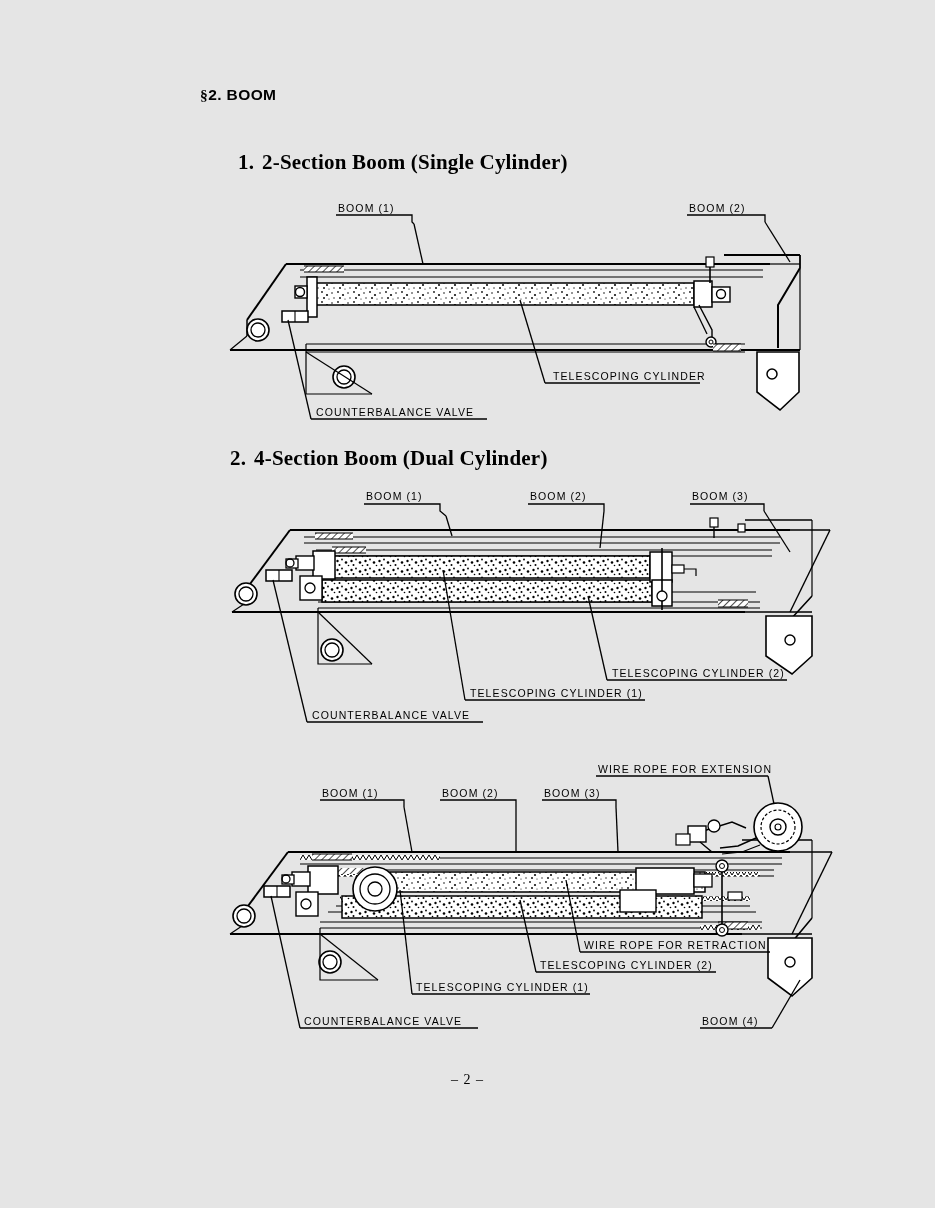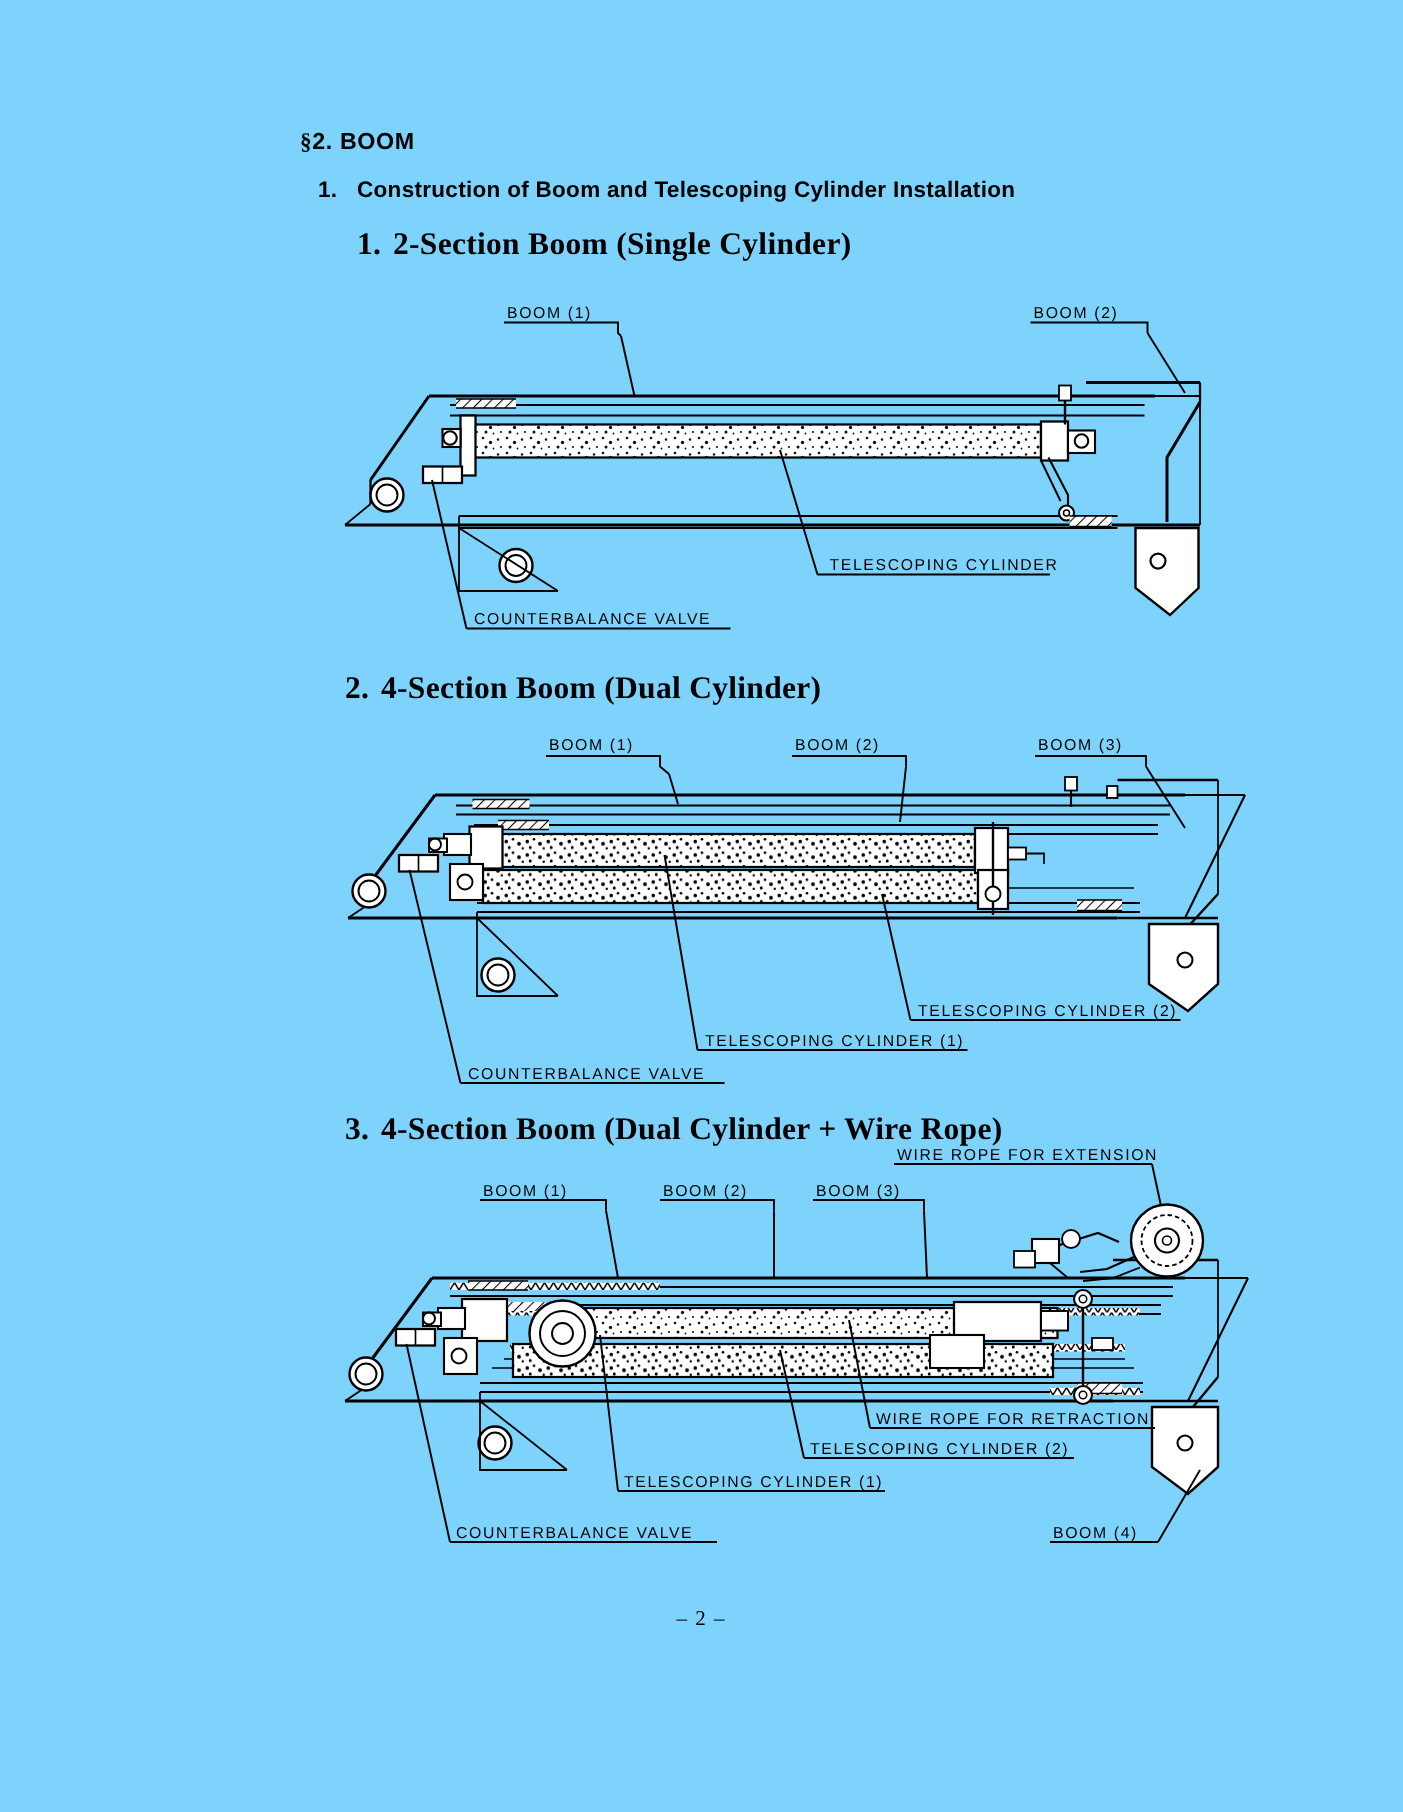--- a/index.html
+++ b/index.html
@@ -12,21 +12,21 @@
     width: 935px;
     height: 1208px;
     position: relative;
     font-family: "Liberation Sans", sans-serif;
     color: #000000;
     overflow: hidden;
   }
   .page {
     position: absolute;
     inset: 0;
-    background: #7dd3fc;
+    background: #e5e5e5;
   }
 
   
   .h-sec {
     position: absolute;
     left: 200px;
     top: 86px;
     font-size: 15.5px;
     font-weight: bold;
     letter-spacing: 0.4px;
@@ -89,35 +89,29 @@
 </style>
 </head>
 <body>
 
 <div class="page">
 
   <div class="h-sec">
     <span class="sect-mark">§</span><span>2.  BOOM</span>
   </div>
 
-  <div class="h-sub">
-    <span class="num">1.</span><span>Construction of Boom and Telescoping Cylinder Installation</span>
-  </div>
 
   <div class="h-item" id="h-item-1">
     <span class="num">1.</span><span>2-Section Boom (Single Cylinder)</span>
   </div>
 
   <div class="h-item" id="h-item-2">
     <span class="num">2.</span><span>4-Section Boom (Dual Cylinder)</span>
   </div>
 
-  <div class="h-item" id="h-item-3">
-    <span class="num">3.</span><span>4-Section Boom (Dual Cylinder + Wire Rope)</span>
-  </div>
 
   <div class="fig">
   <svg width="935" height="1208" viewBox="0 0 935 1208" xmlns="http://www.w3.org/2000/svg">
     <defs>
       <pattern id="speckle" width="16" height="10" patternUnits="userSpaceOnUse">
         <rect width="16" height="10" fill="#ffffff"></rect>
         <circle cx="2" cy="2" r="0.9" fill="#111"></circle>
         <circle cx="7" cy="5" r="1.1" fill="#111"></circle>
         <circle cx="12" cy="3" r="0.8" fill="#111"></circle>
         <circle cx="4" cy="8" r="1.0" fill="#111"></circle>

